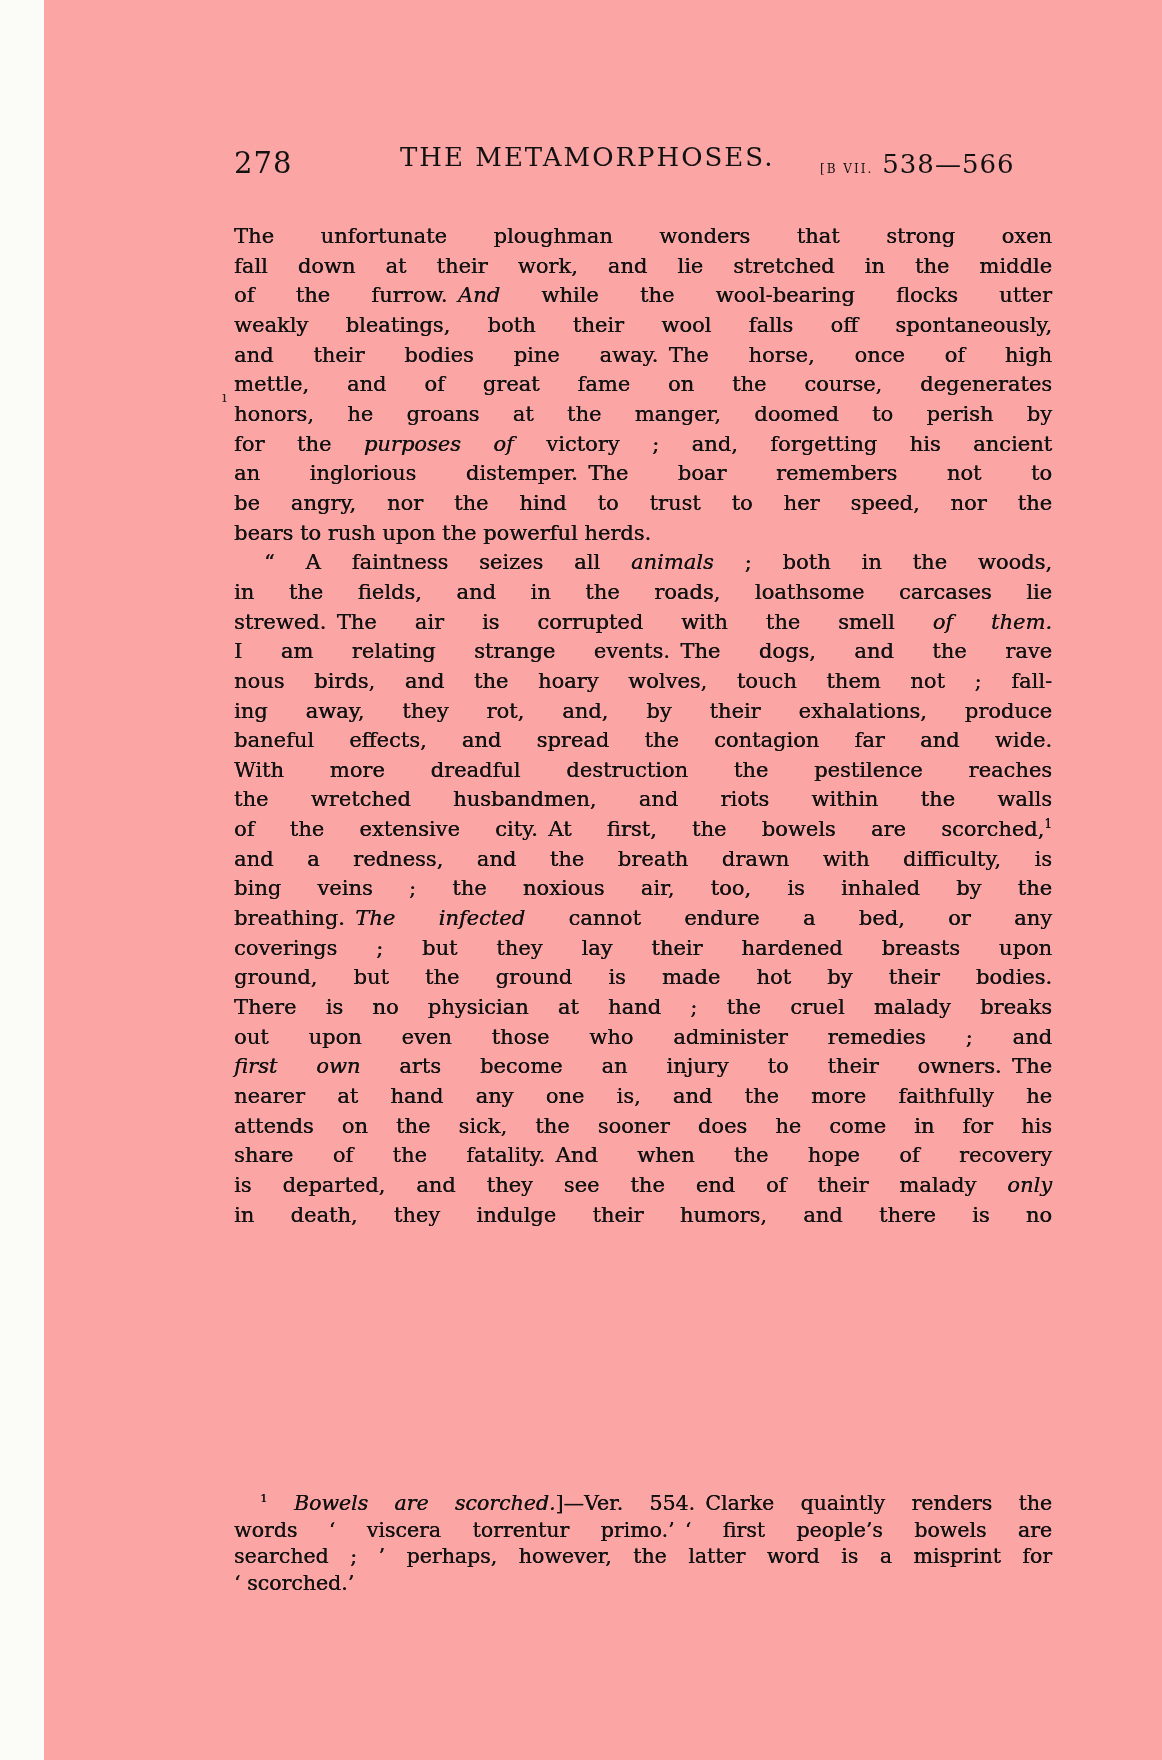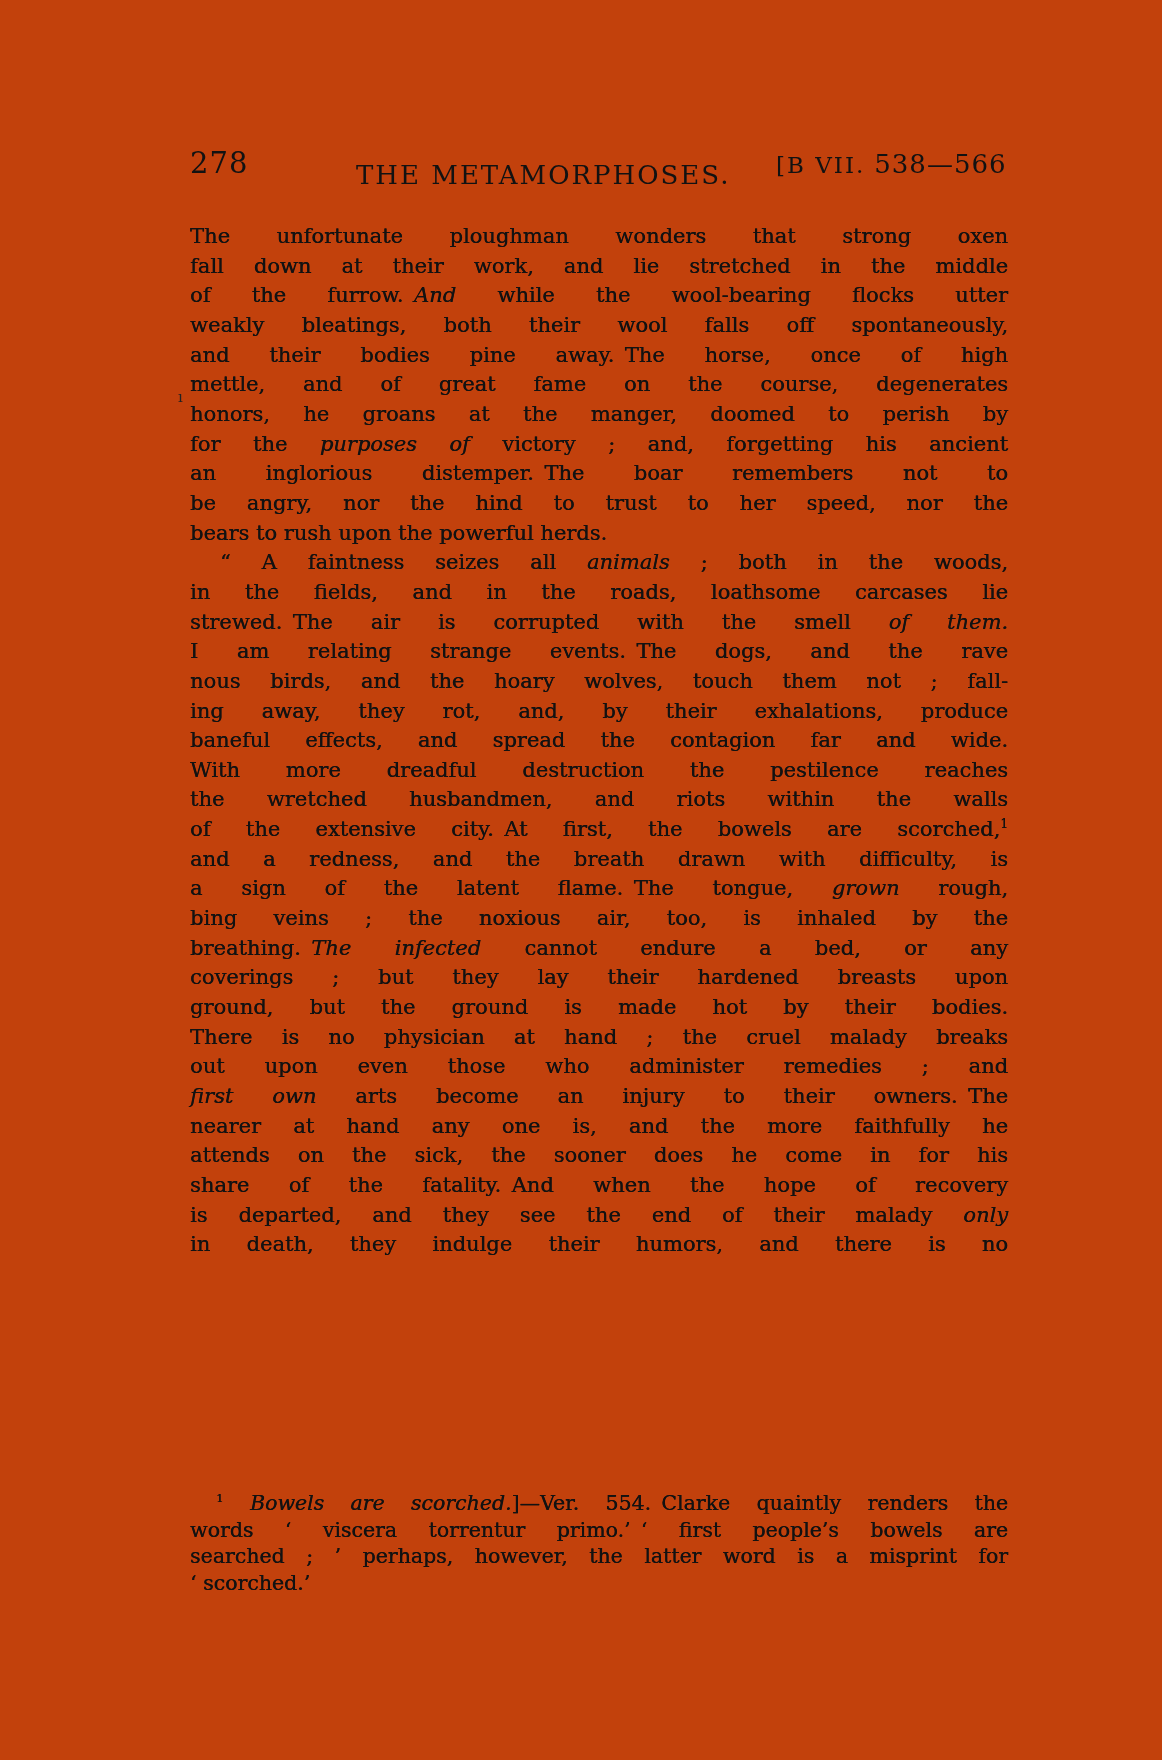--- a/index.html
+++ b/index.html
@@ -6,36 +6,37 @@
   body {
     width: 1162px; height: 1760px;
     background: #fbfbf8;
     position: relative;
     font-family: "DejaVu Serif", serif;
     color: #121212;
     overflow: hidden;
   }
   .page {
     position: absolute; inset: 0;
-    background: #c2410c;
+    background: #fca5a5;
+    margin-left: 44px;
   }
   
   .page-num {
     position: absolute; left: 190px; top: 146px;
     font-size: 29px; letter-spacing: 1px;
   }
   .running-title {
-    position: absolute; left: 356px; top: 160px;
+    position: absolute; left: 356px; top: 142px;
     font-size: 26px; letter-spacing: 2px; text-align: center;
   }
   .header-ref {
     position: absolute; left: 776px; top: 149px;
     white-space: nowrap;
   }
-  .header-ref .ref-prefix { font-size: 23px; letter-spacing: 2px; text-align: right; }
+  .header-ref .ref-prefix { font-size: 12px; letter-spacing: 2px; text-align: right; }
   .header-ref .ref-range  { font-size: 26px; margin-left: 9px; letter-spacing: 1px; }
 
   
   .body-text {
     position: absolute; left: 190px; top: 222px; width: 818px;
     font-size: 21px; line-height: 29.65px;
     text-shadow: 0.35px 0 0 currentColor;
   }
   .tline { text-align: left; }
   .tline.just { text-align: justify; text-align-last: justify; }
@@ -88,21 +89,20 @@
       <div class="tline just"><span>in the fields, and in the roads, loathsome carcases lie</span></div>
       <div class="tline just"><span>strewed. The air is corrupted with the smell </span><em>of them.</em></div>
       <div class="tline just"><span>I am relating strange events. The dogs, and the rave</span></div>
       <div class="tline just"><span>nous birds, and the hoary wolves, touch them not ; fall-</span></div>
       <div class="tline just"><span>ing away, they rot, and, by their exhalations, produce</span></div>
       <div class="tline just"><span>baneful effects, and spread the contagion far and wide.</span></div>
       <div class="tline just"><span>With more dreadful destruction the pestilence reaches</span></div>
       <div class="tline just"><span>the wretched husbandmen, and riots within the walls</span></div>
       <div class="tline just"><span>of the extensive city. At first, the bowels are scorched,</span><sup>1</sup></div>
       <div class="tline just"><span>and a redness, and the breath drawn with difficulty, is</span></div>
-      <div class="tline just"><span>a sign of the latent flame. The tongue, </span><em>grown</em><span> rough,</span></div>
       <div class="tline just"><span>bing veins ; the noxious air, too, is inhaled by the</span></div>
       <div class="tline just"><span>breathing. </span><em>The infected</em><span> cannot endure a bed, or any</span></div>
       <div class="tline just"><span>coverings ; but they lay their hardened breasts upon</span></div>
       <div class="tline just"><span>ground, but the ground is made hot by their bodies.</span></div>
       <div class="tline just"><span>There is no physician at hand ; the cruel malady breaks</span></div>
       <div class="tline just"><span>out upon even those who administer remedies ; and</span></div>
       <div class="tline just"><em>first own</em><span> arts become an injury to their owners. The</span></div>
       <div class="tline just"><span>nearer at hand any one is, and the more faithfully he</span></div>
       <div class="tline just"><span>attends on the sick, the sooner does he come in for his</span></div>
       <div class="tline just"><span>share of the fatality. And when the hope of recovery</span></div>

